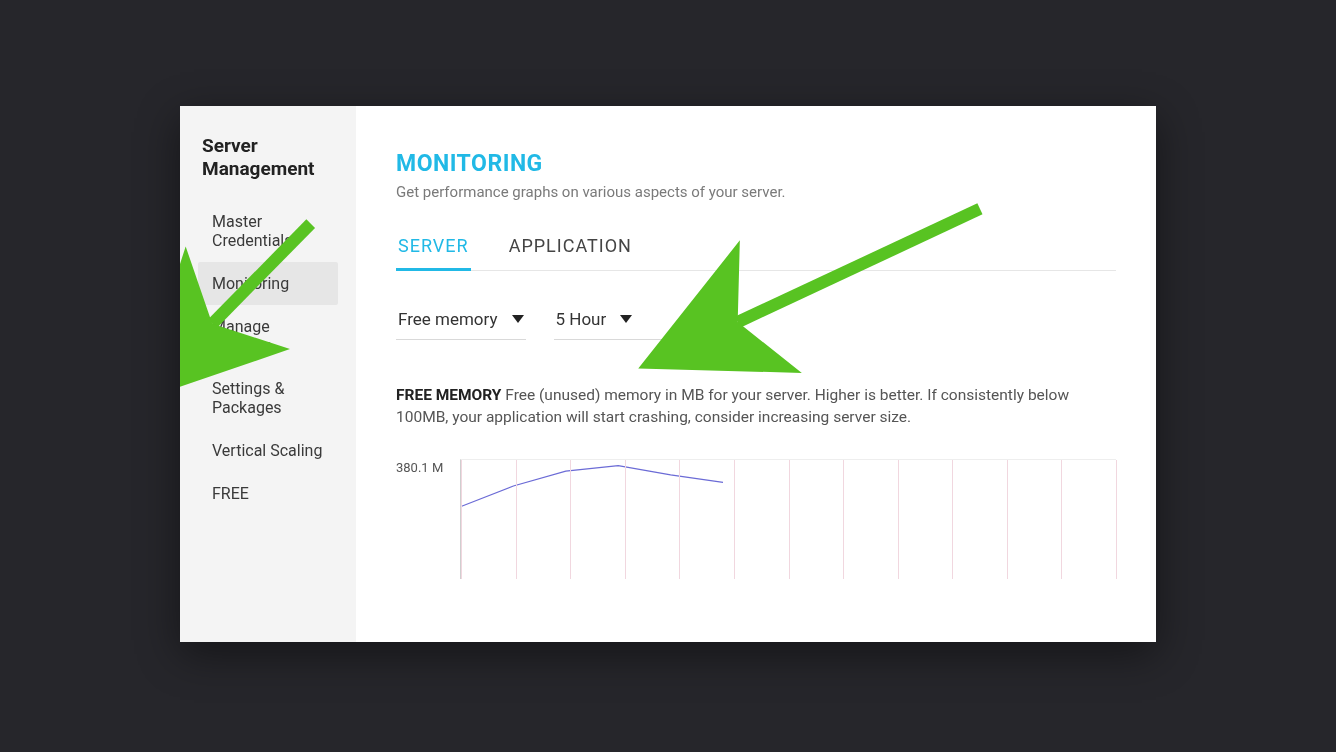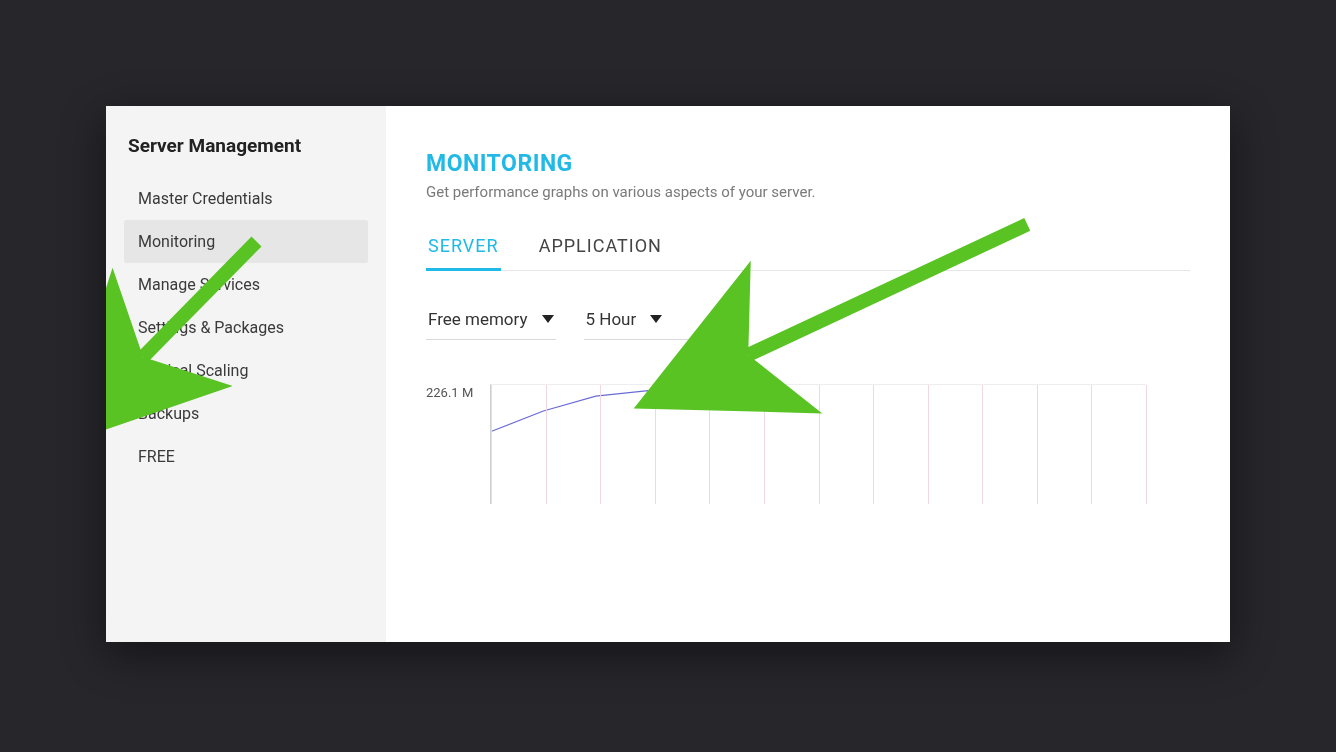--- a/index.html
+++ b/index.html
@@ -7,21 +7,21 @@
   body {
     background: #26262b;
     font-family: -apple-system, "Segoe UI", Roboto, "Helvetica Neue", Arial, sans-serif;
     display: flex;
     align-items: flex-start;
     justify-content: center;
   }
   .window {
     position: relative;
     margin-top: 106px;
-    width: 1124px;
+    width: 976px;
     height: 536px;
     background: #f9a8d4;
     box-shadow: 0 12px 40px rgba(0,0,0,0.45);
     overflow: hidden;
     display: flex;
   }
   
   .sidebar {
     width: 280px;
     background: #f4f4f4;
@@ -159,21 +159,20 @@
 <div class="window">
 
   <aside class="sidebar">
     <h2>Server Management</h2>
     <div id="sidebar-nav">
         <div class="nav-item">Master Credentials</div>
         <div class="nav-item active">Monitoring</div>
         <div class="nav-item">Manage Services</div>
         <div class="nav-item">Settings &amp; Packages</div>
         <div class="nav-item">Vertical Scaling</div>
-        <div class="nav-item">Backups</div>
         <div class="nav-item">FREE</div>
       </div>
   </aside>
 
   <section class="main">
     <div class="page-title">MONITORING</div>
     <div class="page-sub">Get performance graphs on various aspects of your server.</div>
 
     <div class="tabrow" id="tabrow">
         <div class="tab active">SERVER</div>
@@ -184,23 +183,27 @@
       <div class="dropdown">
         <span>Free memory</span>
         <span class="caret"></span>
       </div>
       <div class="dropdown">
         <span>5 Hour</span>
         <span class="caret"></span>
       </div>
     </div>
 
+    <p class="metric-desc">
+      <b>FREE MEMORY</b>
+      <span>Free (unused) memory in MB for your server. Higher is better. If consistently below 100MB, your application will start crashing, consider increasing server size.</span>
+    </p>
 
     <div class="chart-wrap">
-      <span class="ytick" style="top:8px">226.1 M</span>
+      <span class="ytick" style="top:8px">380.1 M</span>
       <div class="chart-area" id="chart-area">
         <svg id="chart-svg" preserveAspectRatio="none" viewBox="0 0 100 100">
             <polyline points="0.00,39.06 8.00,21.88 16.00,9.38 24.00,4.69 32.00,12.50 40.00,18.75" fill="none" stroke="#6b6bd6" stroke-width="1.2" vector-effect="non-scaling-stroke"></polyline>
           </svg>
       <div class="grid-v" style="left: 0%;"></div>
           <div class="grid-v" style="left: 8.33333%;"></div>
           <div class="grid-v" style="left: 16.6667%;"></div>
           <div class="grid-v" style="left: 25%;"></div>
           <div class="grid-v" style="left: 33.3333%;"></div>
           <div class="grid-v" style="left: 41.6667%;"></div>

